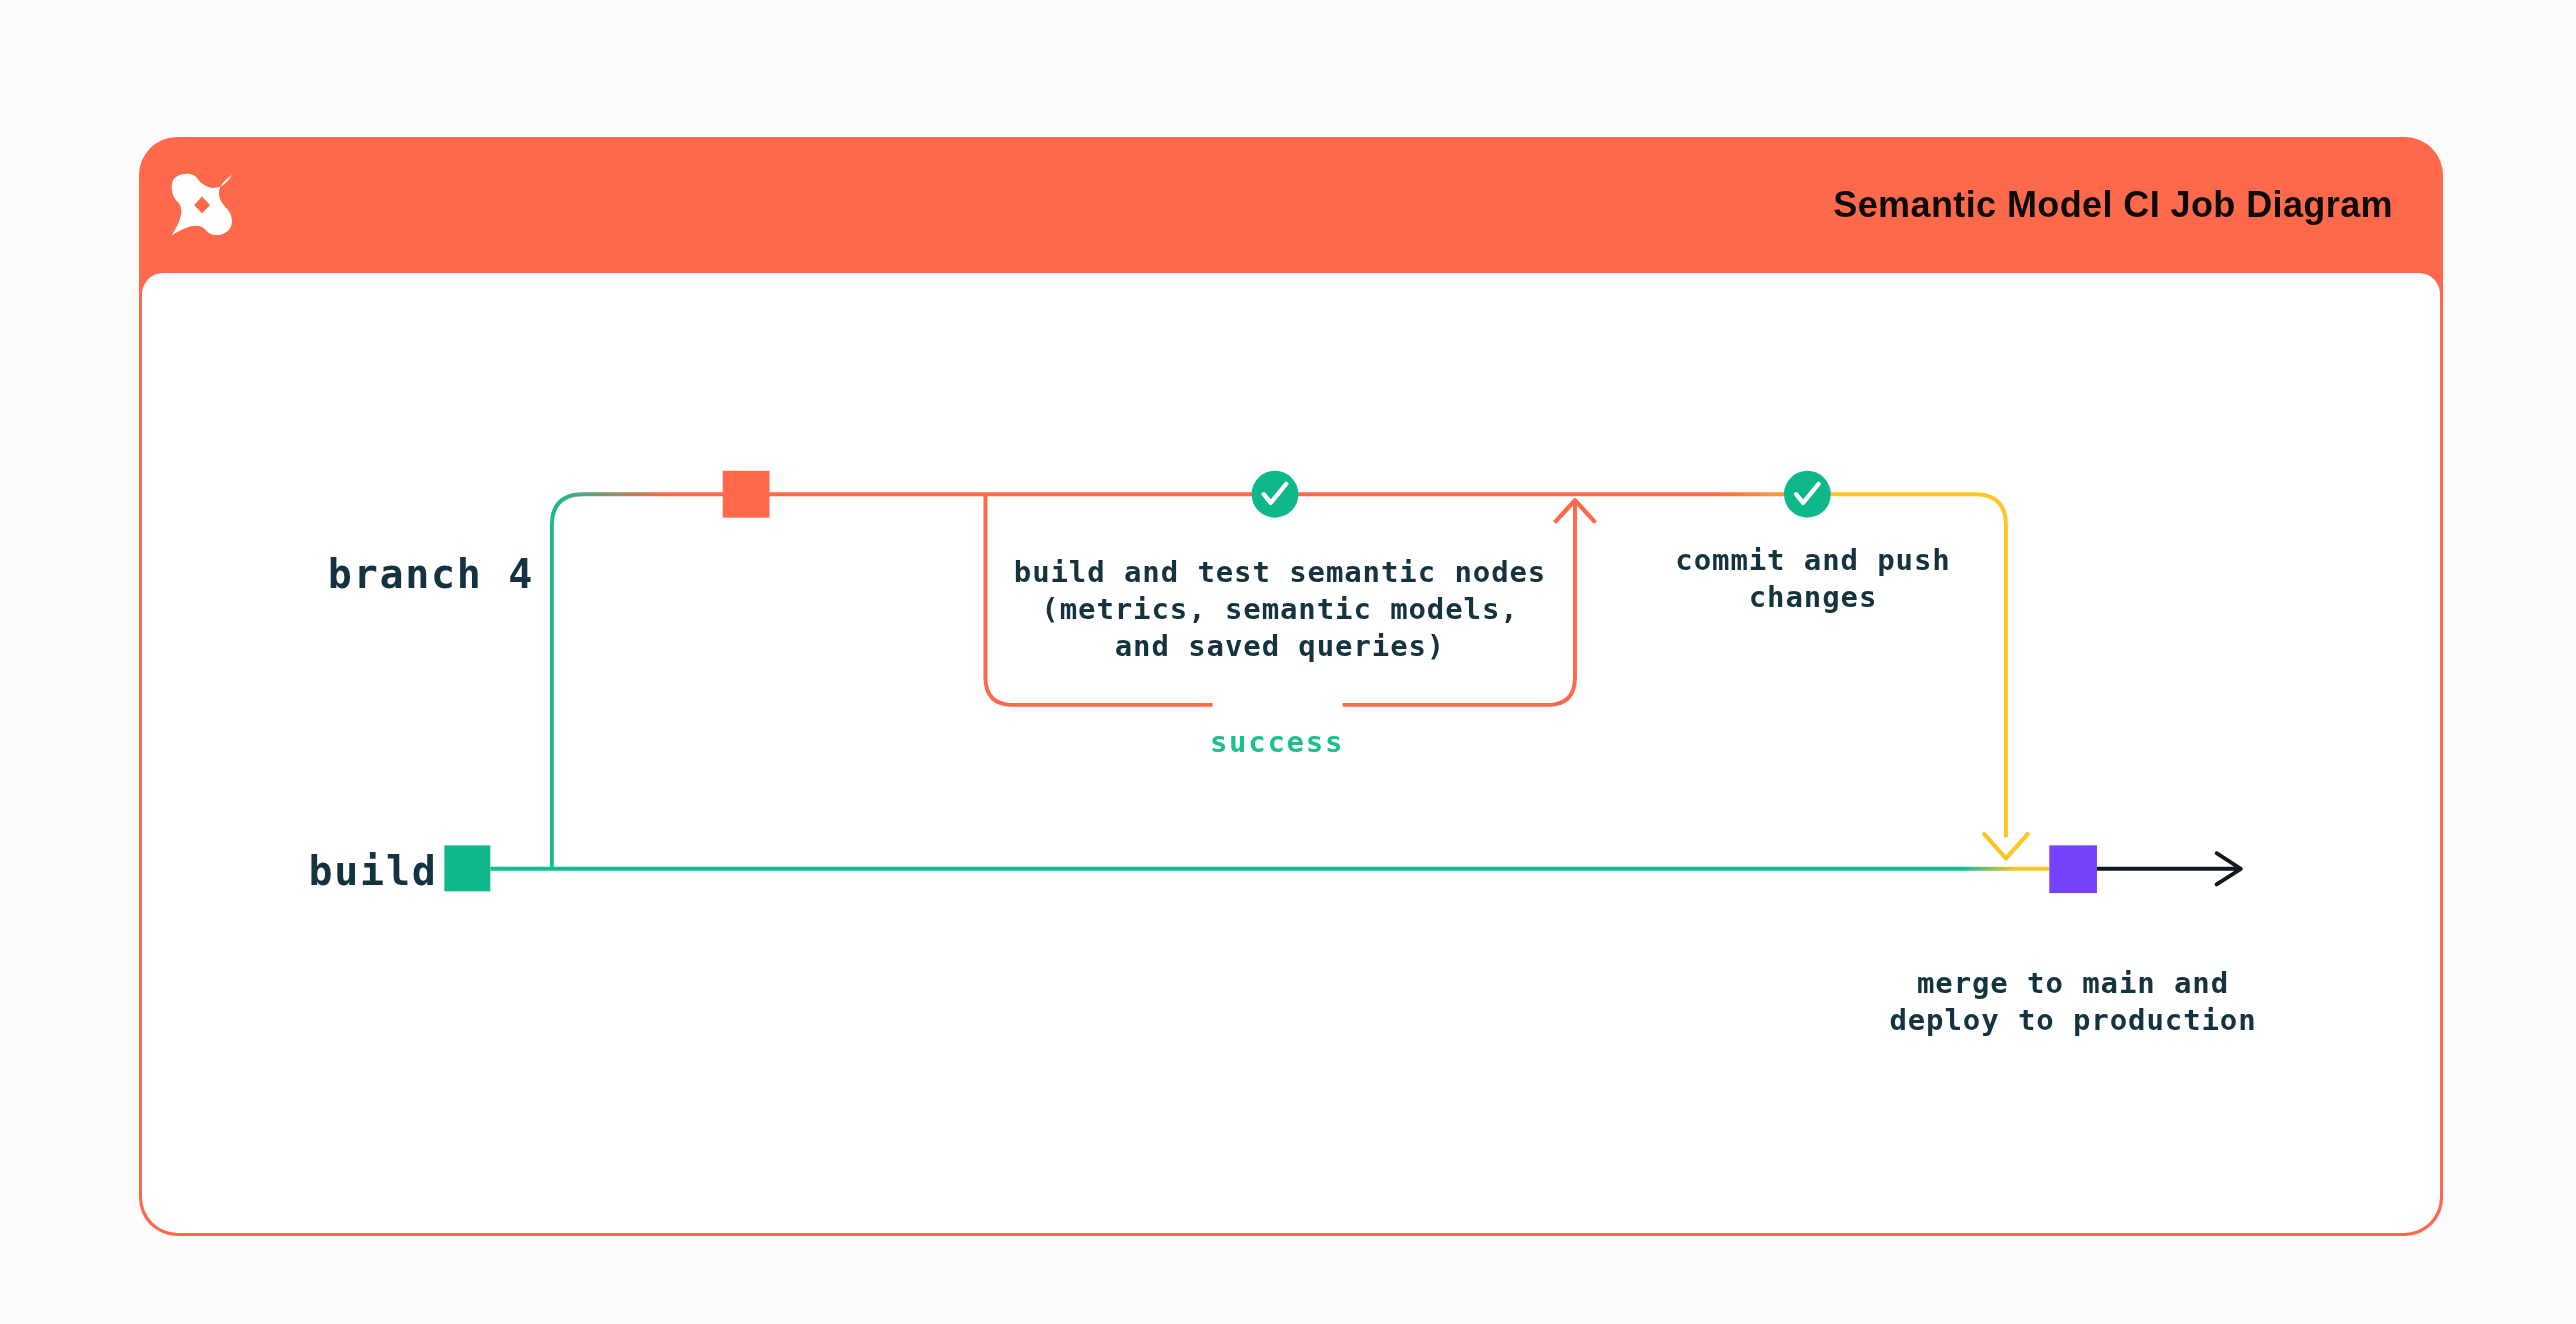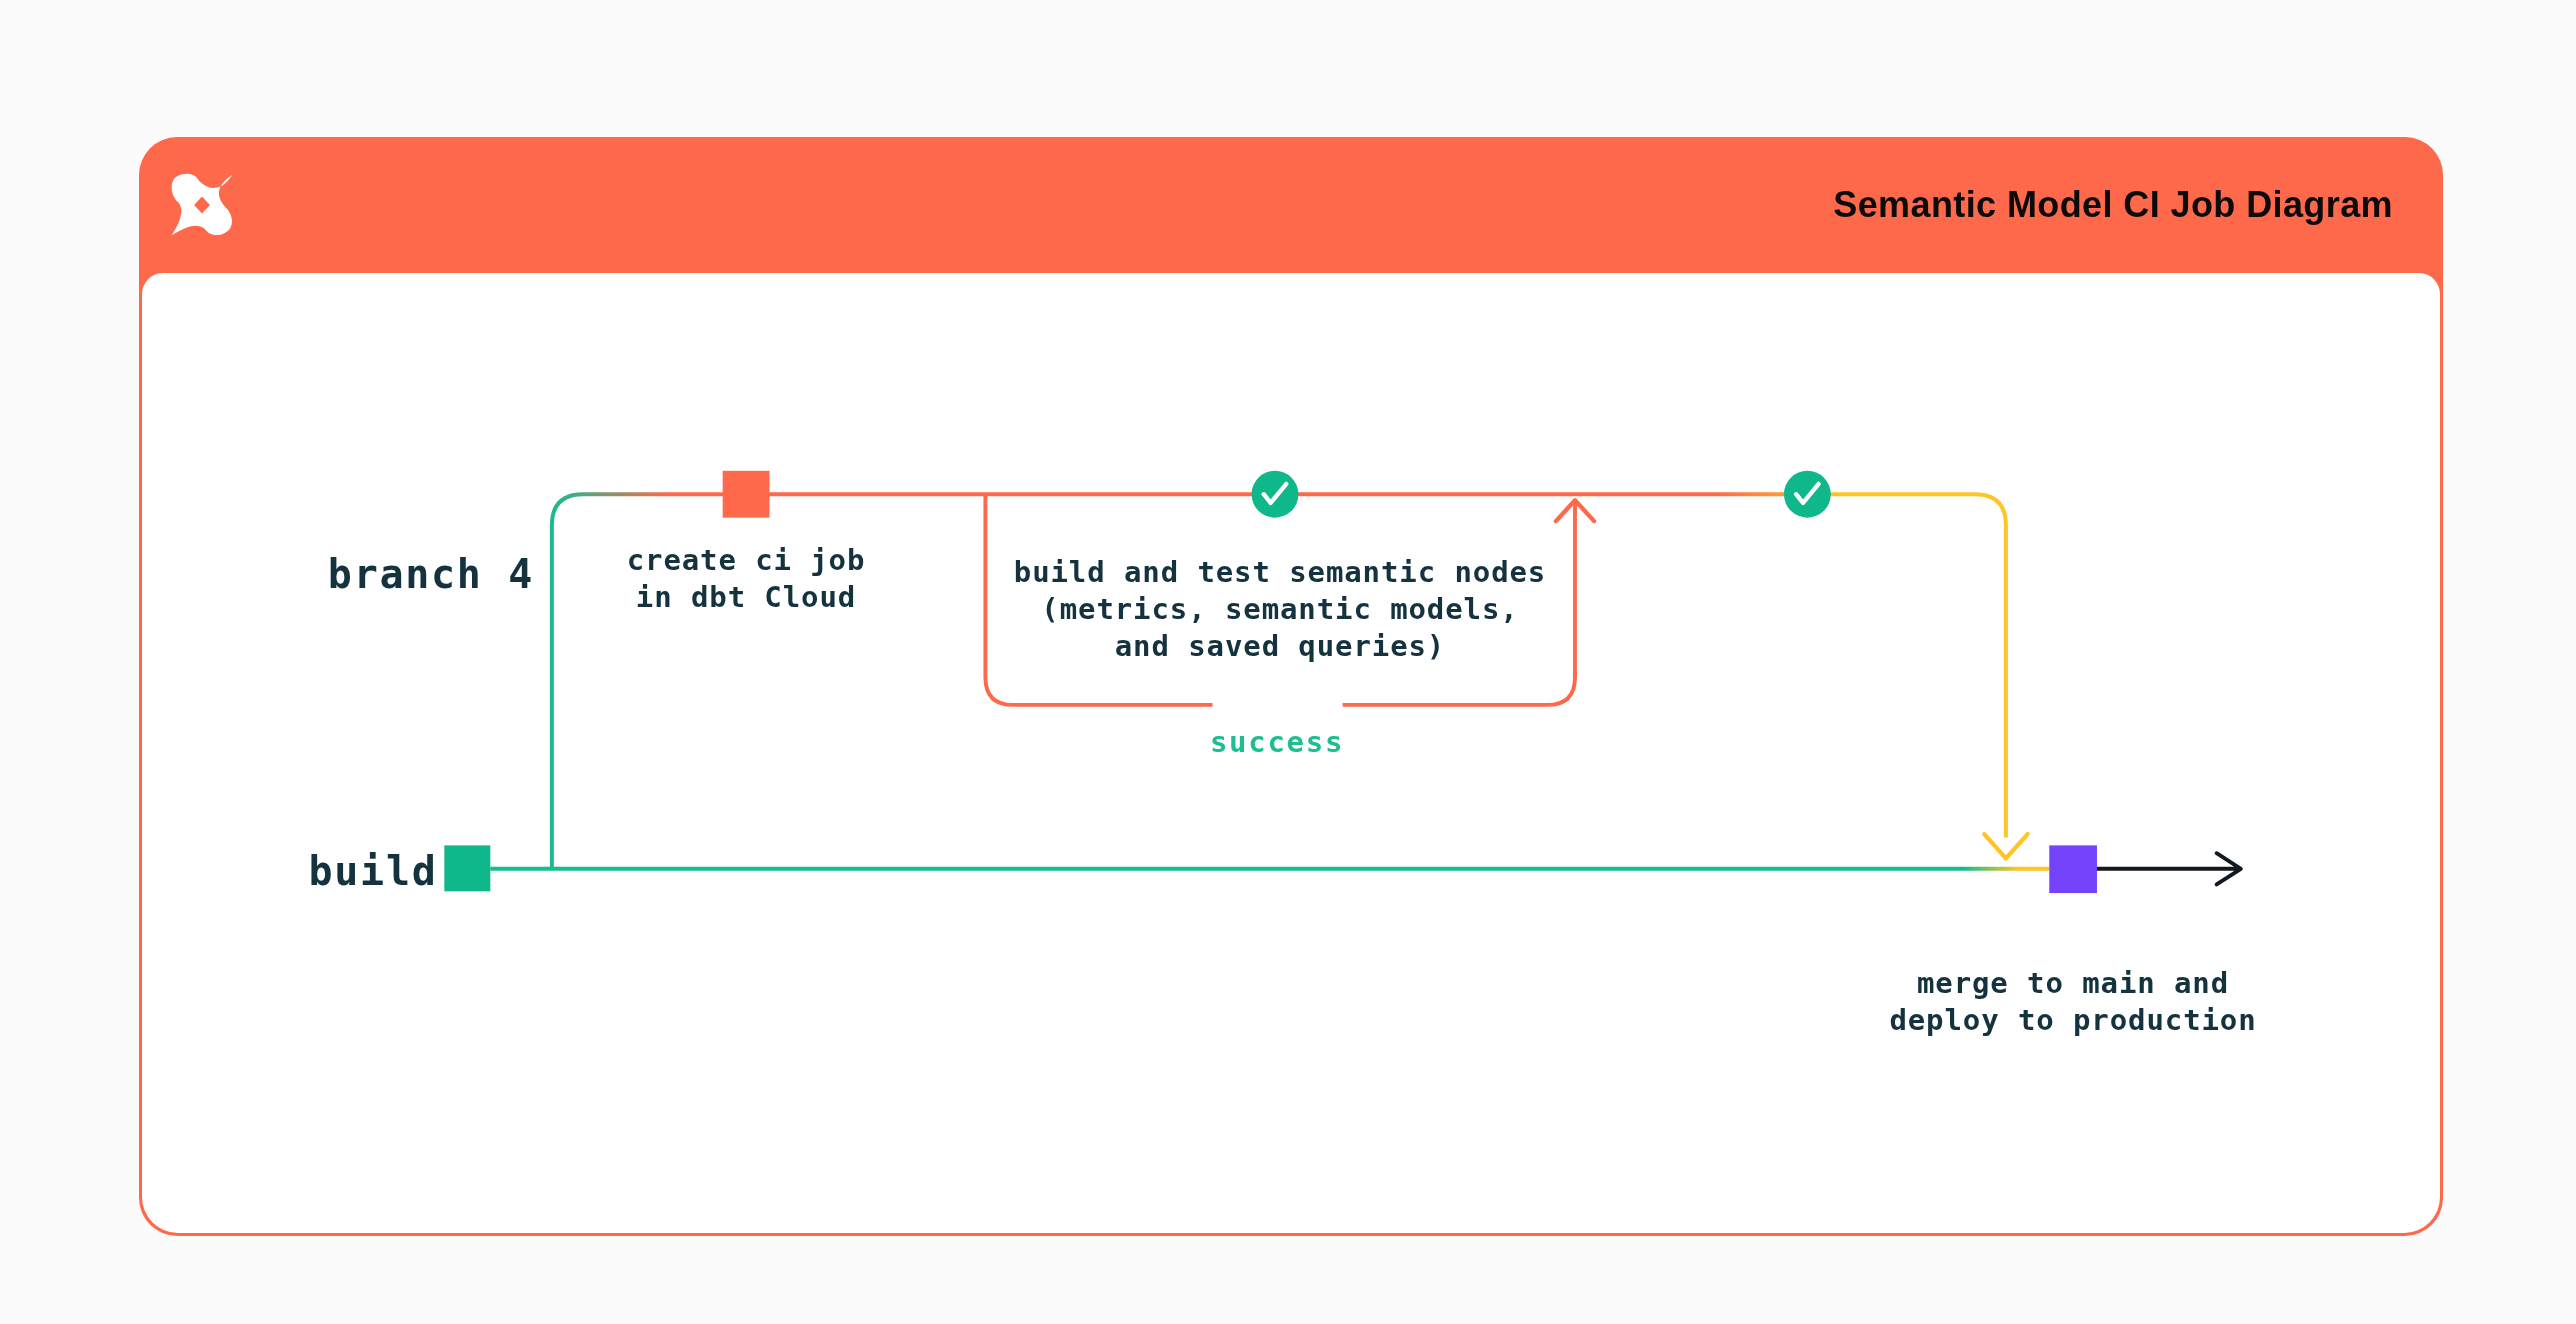--- a/index.html
+++ b/index.html
@@ -75,23 +75,23 @@
     </g>
     <g>
       <circle cx="2084" cy="570" r="27" fill="#0FB88A"></circle>
       <path d="M 2071 570 L 2079 580 L 2097 558" fill="none" stroke="#ffffff" stroke-width="5" stroke-linecap="round" stroke-linejoin="round"></path>
     </g>
   </svg>
 
   <div class="lbl branch-label" style="left:431px;top:574px;">branch 4</div>
   <div class="lbl branch-label" style="left:373px;top:871px;">build</div>
 
-  <div class="lbl node-label" style="left:746px;top:579px;">create ci job
-in dbt Cloud</div>
   <div class="lbl node-label" style="left:1280px;top:609px;">build and test semantic nodes
 (metrics, semantic models,
 and saved queries)</div>
   <div class="lbl node-label success-label" style="left:1277px;top:704px;">success</div>
+  <div class="lbl node-label" style="left:1813px;top:579px;">commit and push
+changes</div>
   <div class="lbl node-label" style="left:2073px;top:1002px;">merge to main and
 deploy to production</div>
 
 </div>
 
 
 </body></html>

